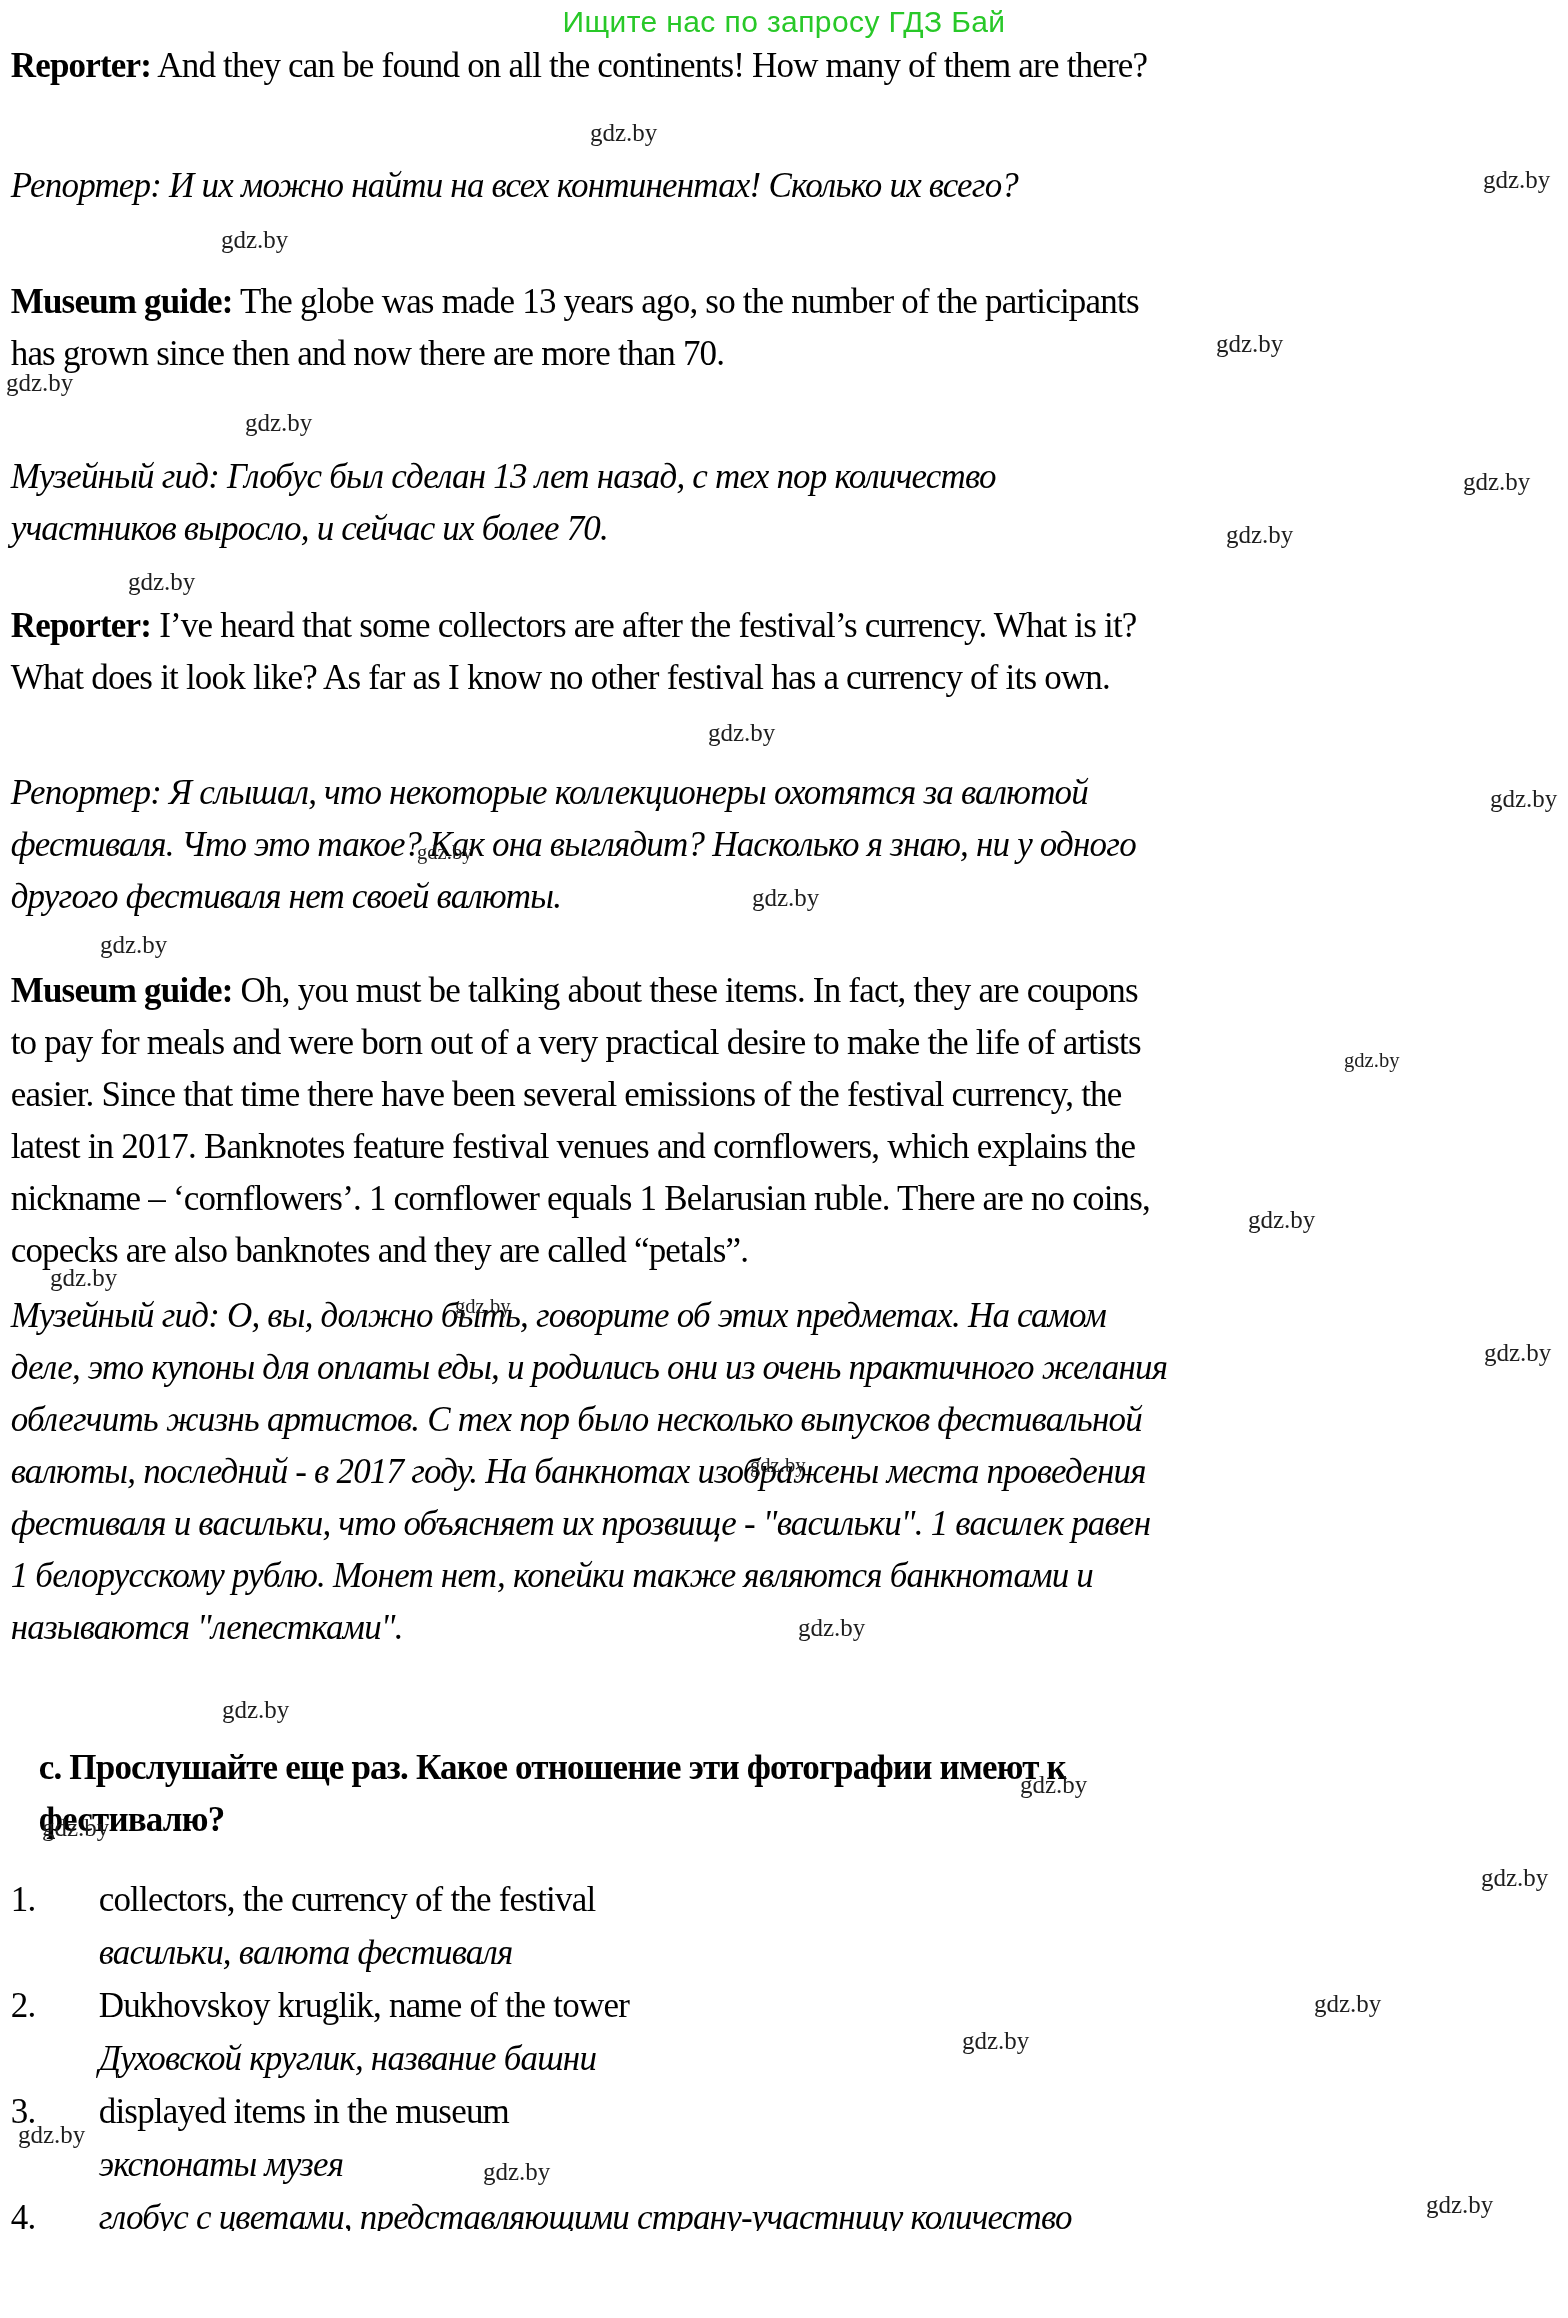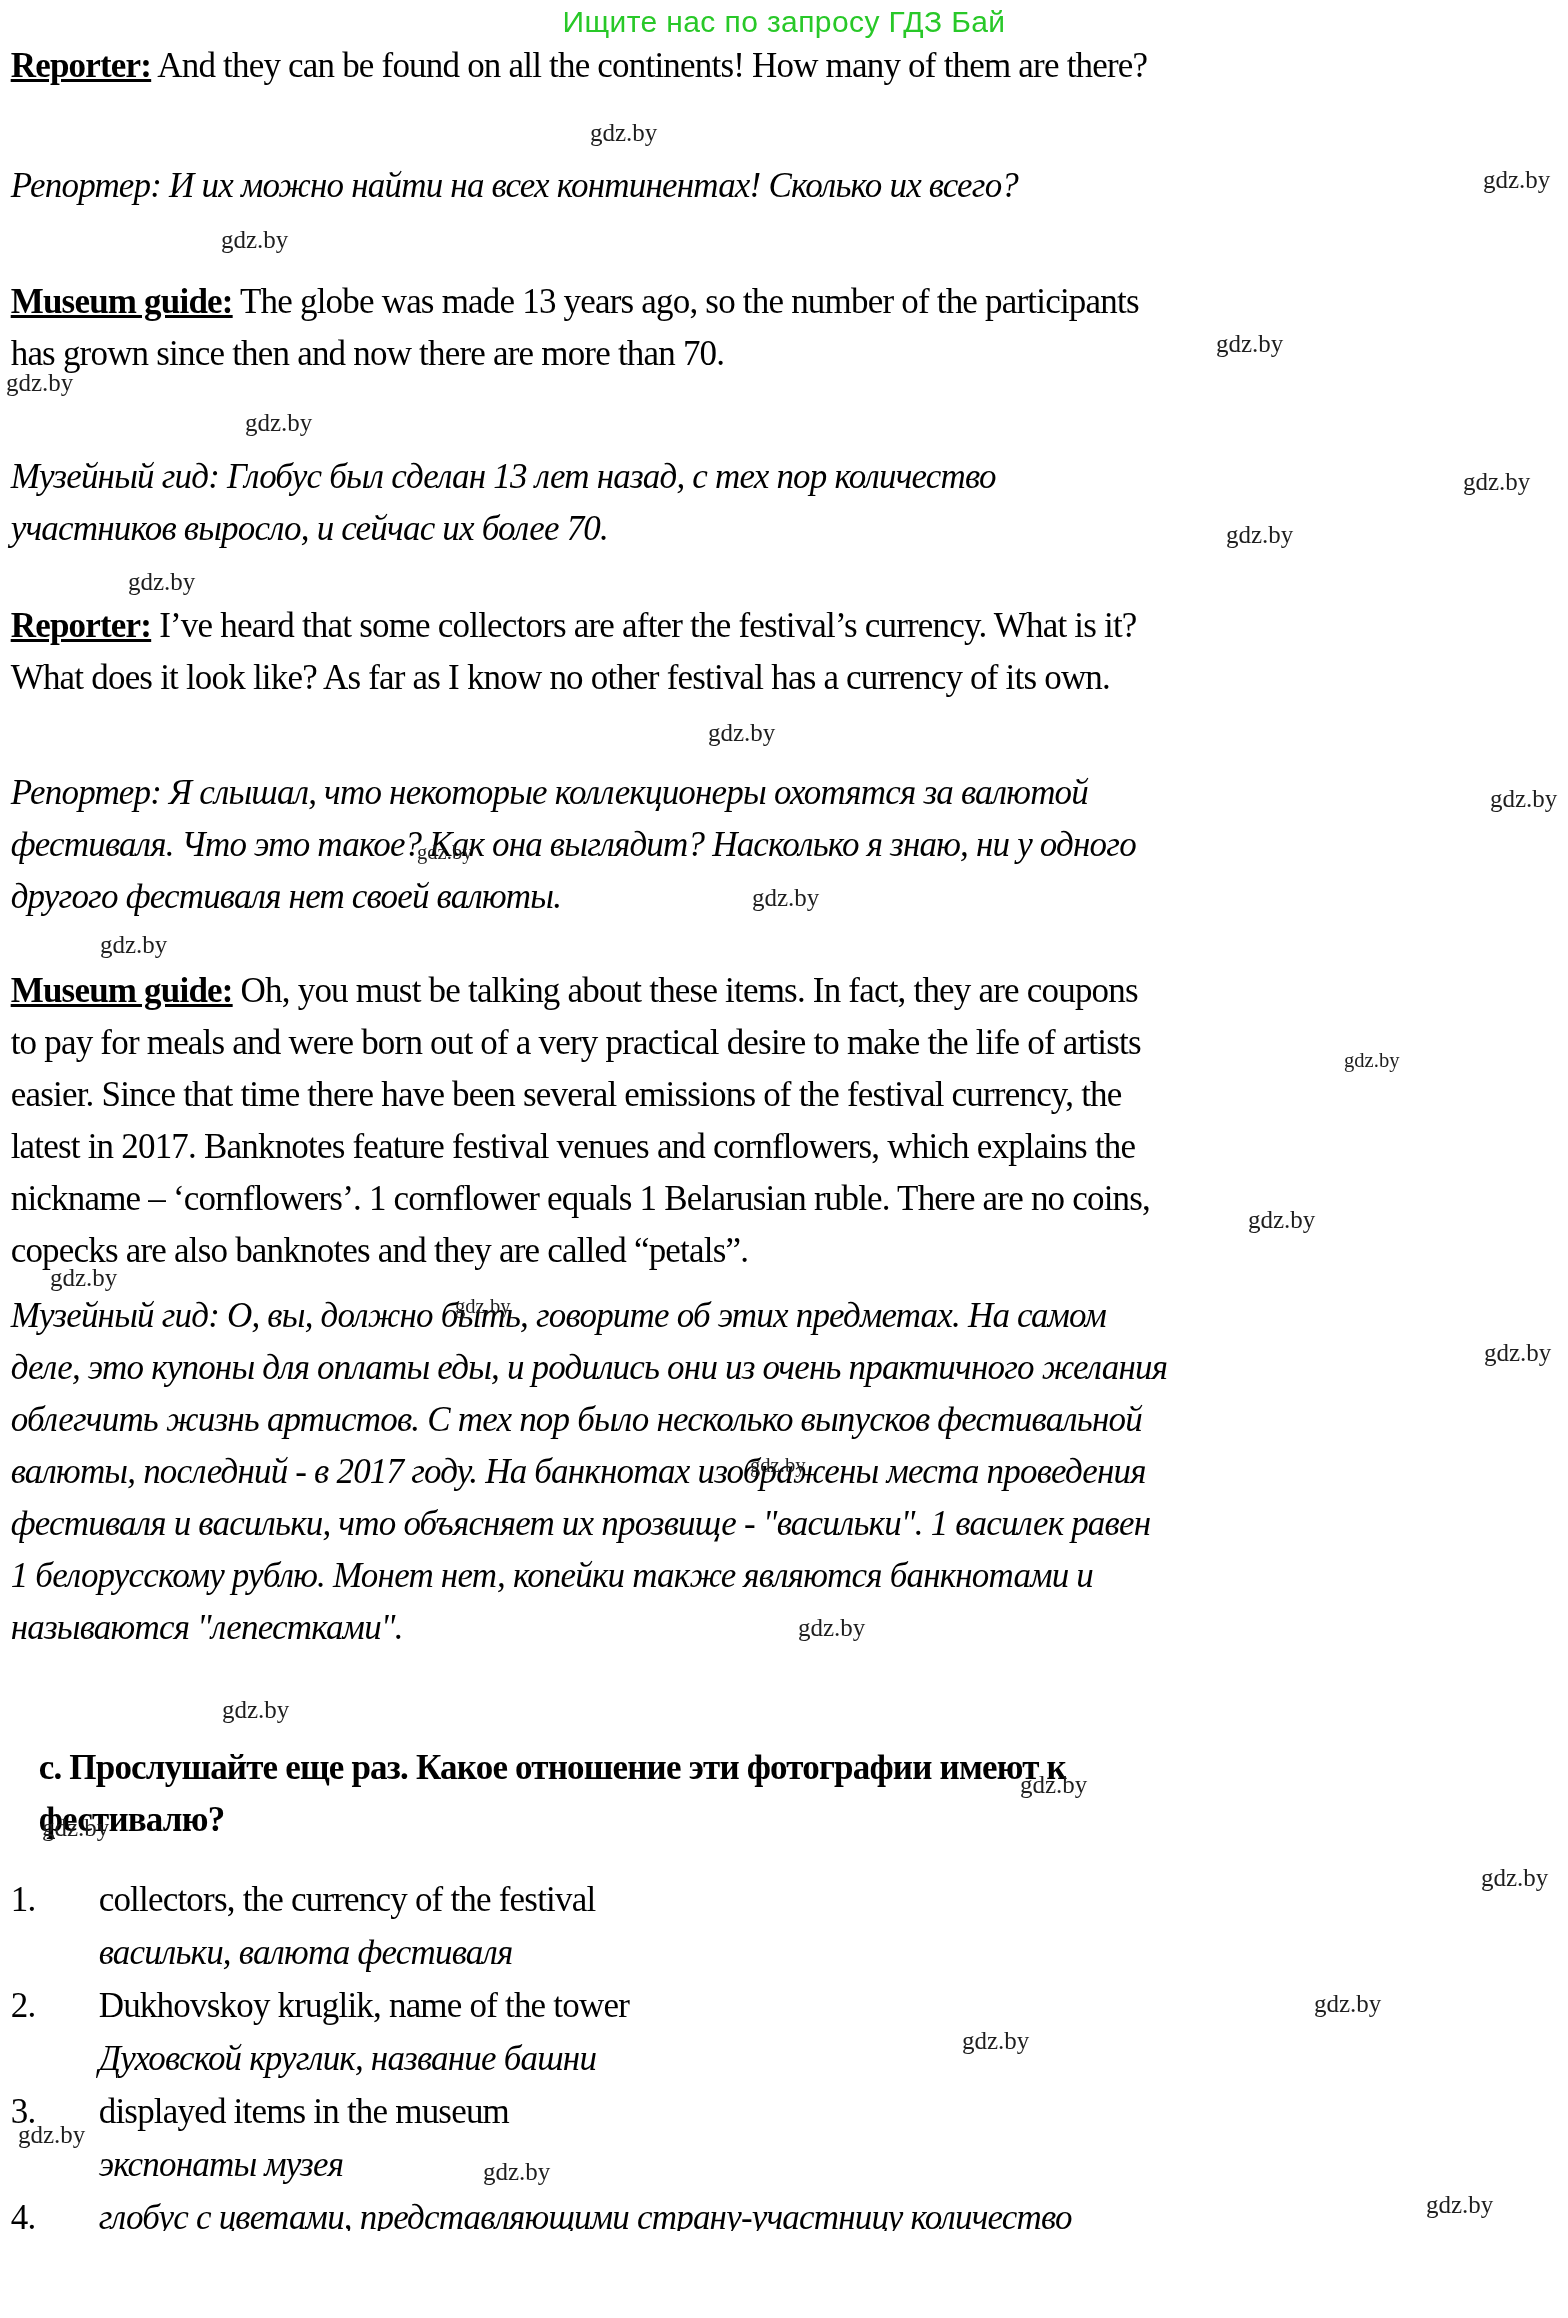--- a/index.html
+++ b/index.html
@@ -22,21 +22,21 @@
   }
   .para{
     position:absolute;
     left:10.7px;
     width:1550px;
     font-size:35px;
     line-height:52px;
     letter-spacing:-0.8px;
     white-space:pre-line;
   }
-  .en-para .speaker{font-weight:bold;text-decoration:underline;}
+  .en-para .speaker{font-weight:bold;}
   .ru-para{font-style:italic;}
   .task-para{font-weight:bold;margin-left:28px;}
   .list{
     position:absolute;
     left:10.7px; top:1873px;
     width:1550px;
     font-size:35px;
     line-height:53px;
     letter-spacing:-0.8px;
   }

